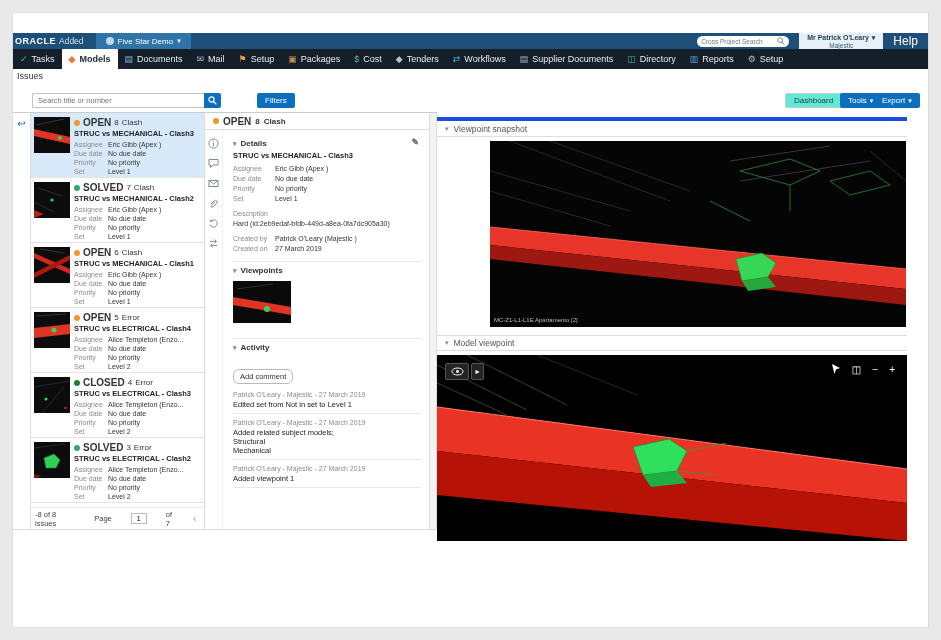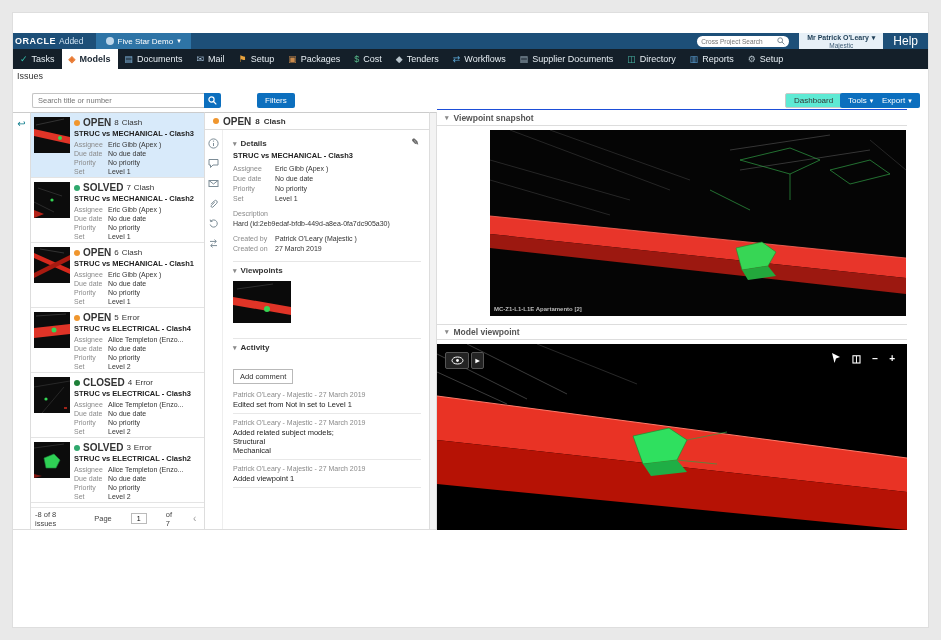--- a/index.html
+++ b/index.html
@@ -91,28 +91,28 @@
   .chev { color:#8a8a8a; font-size:7px; }
   .edit-ic { position:absolute; right:2px; top:-2px; color:#666; font-size:9px; cursor:pointer; }
   .dtitle { font-size:7.5px; font-weight:bold; color:#222; margin:2px 0 4px; }
   .drow { display:flex; }
   .dl { width:42px; flex:none; color:#8a8a8a; font-size:7px; line-height:10px; }
   .dv { font-size:7px; color:#333; line-height:10px; }
   .dlabel { color:#8a8a8a; font-size:7px; margin-top:6px; }
   .dtext { font-size:7px; color:#333; margin-top:2px; line-height:9px; word-break:break-all; }
   .dline { height:1px; background:#e6e6e6; margin:7px 0 4px; }
   .vp-thumb { width:58px; height:42px; margin:3px 0 4px; }
-  .add-comment { background:#fff; border:1px solid #b9b9b9; border-radius:0; font-size:7.5px; color:#333; padding:2px 6px; margin:14px 0 2px; cursor:pointer; }
+  .add-comment { background:#fff; border:1px solid #b9b9b9; border-radius:6px; font-size:7.5px; color:#333; padding:2px 6px; margin:14px 0 2px; cursor:pointer; }
   .act { padding:5px 0 4px; border-bottom:1px solid #e8e8e8; }
   .act-meta { color:#8a8a8a; font-size:7px; }
   .act-text { font-size:7.5px; color:#222; white-space:pre-line; margin-top:2px; line-height:9px; }
 
   .splitter { position:absolute; left:417px; top:99px; width:7px; height:418px; background:#f3f3f3; border-top:1px solid #ccc; border-bottom:1px solid #ddd; border-right:1px solid #ddd; cursor:col-resize; }
 
-  .right-panel { position:absolute; left:424px; top:96px; width:470px; height:418px; border-top:1px solid #1d4ed8; border-bottom:1px solid #ddd; background:#fff;font-weight:bold; }
+  .right-panel { position:absolute; left:424px; top:104px; width:470px; height:418px; border-top:4px solid #1d4ed8; border-bottom:1px solid #ddd; background:#fff; }
   .sec-head { height:16px; display:flex; align-items:center; gap:5px; padding:0 8px; border-bottom:1px solid #ddd; color:#555; font-size:8.5px; }
   .sec-head.mid { border-top:1px solid #ddd; margin-top:4px; }
   .snapshot-wrap { margin:4px 0 0 53px; width:416px; height:186px; }
   .viewer { position:relative; margin-top:4px; width:470px; height:186px; background:#000; }
   .viewer-btns-left { position:absolute; left:8px; top:8px; display:flex; gap:2px; }
   .vbtn { background:#232323; border:1px solid #555; border-radius:2px; height:17px; display:flex; align-items:center; justify-content:center; cursor:pointer; color:#fff; }
   .vbtn.eye { width:24px; }
   .vbtn.arrow { width:13px; font-size:8px; }
   .viewer-btns-right { position:absolute; right:12px; top:9px; display:flex; gap:11px; align-items:center; color:#fff; }
   .vic { font-size:10px; line-height:1; cursor:pointer; color:#fff; }

